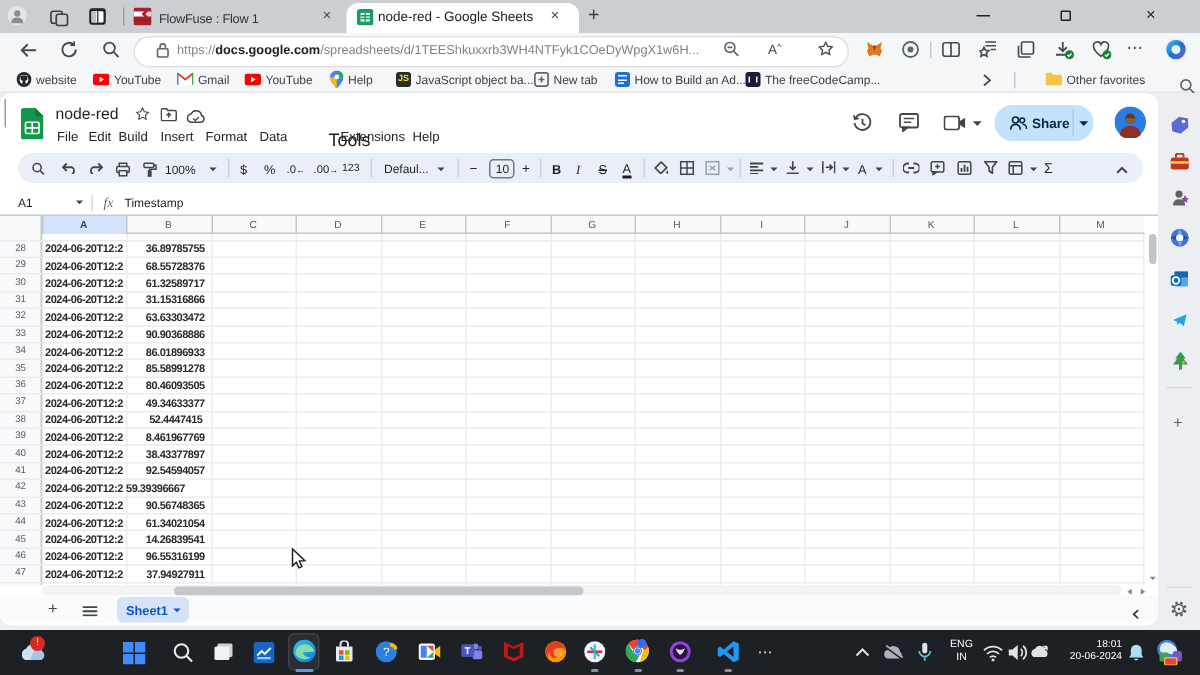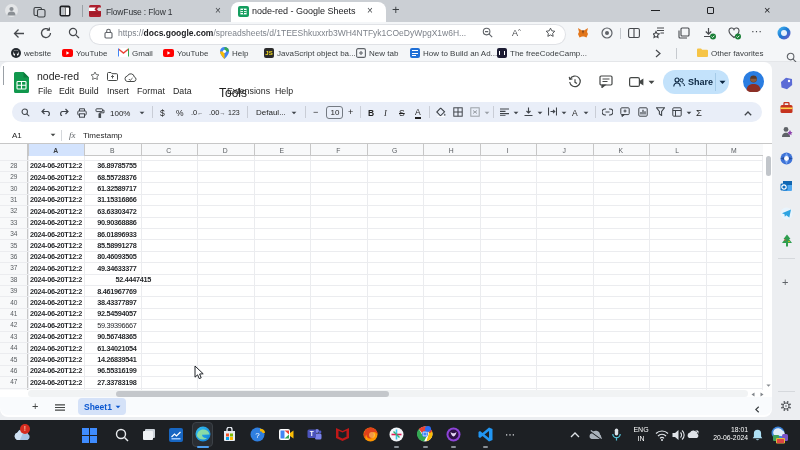--- a/index.html
+++ b/index.html
@@ -440,57 +440,57 @@
 <div class="abs" style="left:0;top:253.0px;width:27.5px;text-align:center;font-size:6.5px;color:#575b5f;">36</div>
 <div class="abs" style="left:30.0px;top:252.4px;width:53.5px;overflow:hidden;white-space:nowrap;font-size:7.3px;font-weight:700;letter-spacing:-0.3px;color:#27292c;">2024-06-20T12:2</div>
 <div class="abs" style="left:84.0px;top:252.4px;width:52.5px;text-align:right;font-size:7.3px;font-weight:700;letter-spacing:-0.3px;color:#27292c;">80.46093505</div>
 <div class="abs" style="left:0;top:273.6px;width:763.0px;height:1px;background:#ebecef;"></div>
 <div class="abs" style="left:0;top:264.4px;width:27.5px;text-align:center;font-size:6.5px;color:#575b5f;">37</div>
 <div class="abs" style="left:30.0px;top:263.8px;width:53.5px;overflow:hidden;white-space:nowrap;font-size:7.3px;font-weight:700;letter-spacing:-0.3px;color:#27292c;">2024-06-20T12:2</div>
 <div class="abs" style="left:84.0px;top:263.8px;width:52.5px;text-align:right;font-size:7.3px;font-weight:700;letter-spacing:-0.3px;color:#27292c;">49.34633377</div>
 <div class="abs" style="left:0;top:285.0px;width:763.0px;height:1px;background:#ebecef;"></div>
 <div class="abs" style="left:0;top:275.8px;width:27.5px;text-align:center;font-size:6.5px;color:#575b5f;">38</div>
 <div class="abs" style="left:30.0px;top:275.2px;width:53.5px;overflow:hidden;white-space:nowrap;font-size:7.3px;font-weight:700;letter-spacing:-0.3px;color:#27292c;">2024-06-20T12:2</div>
-<div class="abs" style="left:84.0px;top:275.2px;width:67px;text-align:right;font-size:7.3px;font-weight:700;letter-spacing:-0.3px;color:#27292c;">52.4447415</div>
+<div class="abs" style="left:84.0px;top:275.2px;width:51px;text-align:right;font-size:7.3px;font-weight:700;letter-spacing:-0.3px;color:#27292c;">52.4447415</div>
 <div class="abs" style="left:0;top:296.4px;width:763.0px;height:1px;background:#ebecef;"></div>
 <div class="abs" style="left:0;top:287.2px;width:27.5px;text-align:center;font-size:6.5px;color:#575b5f;">39</div>
 <div class="abs" style="left:30.0px;top:286.6px;width:53.5px;overflow:hidden;white-space:nowrap;font-size:7.3px;font-weight:700;letter-spacing:-0.3px;color:#27292c;">2024-06-20T12:2</div>
 <div class="abs" style="left:84.0px;top:286.6px;width:52.5px;text-align:right;font-size:7.3px;font-weight:700;letter-spacing:-0.3px;color:#27292c;">8.461967769</div>
 <div class="abs" style="left:0;top:307.8px;width:763.0px;height:1px;background:#ebecef;"></div>
 <div class="abs" style="left:0;top:298.6px;width:27.5px;text-align:center;font-size:6.5px;color:#575b5f;">40</div>
 <div class="abs" style="left:30.0px;top:298.0px;width:53.5px;overflow:hidden;white-space:nowrap;font-size:7.3px;font-weight:700;letter-spacing:-0.3px;color:#27292c;">2024-06-20T12:2</div>
 <div class="abs" style="left:84.0px;top:298.0px;width:52.5px;text-align:right;font-size:7.3px;font-weight:700;letter-spacing:-0.3px;color:#27292c;">38.43377897</div>
 <div class="abs" style="left:0;top:319.2px;width:763.0px;height:1px;background:#ebecef;"></div>
 <div class="abs" style="left:0;top:310.0px;width:27.5px;text-align:center;font-size:6.5px;color:#575b5f;">41</div>
 <div class="abs" style="left:30.0px;top:309.4px;width:53.5px;overflow:hidden;white-space:nowrap;font-size:7.3px;font-weight:700;letter-spacing:-0.3px;color:#27292c;">2024-06-20T12:2</div>
 <div class="abs" style="left:84.0px;top:309.4px;width:52.5px;text-align:right;font-size:7.3px;font-weight:700;letter-spacing:-0.3px;color:#27292c;">92.54594057</div>
 <div class="abs" style="left:0;top:330.6px;width:763.0px;height:1px;background:#ebecef;"></div>
 <div class="abs" style="left:0;top:321.4px;width:27.5px;text-align:center;font-size:6.5px;color:#575b5f;">42</div>
 <div class="abs" style="left:30.0px;top:320.8px;width:53.5px;overflow:hidden;white-space:nowrap;font-size:7.3px;font-weight:700;letter-spacing:-0.3px;color:#27292c;">2024-06-20T12:2</div>
-<div class="abs" style="left:84.0px;top:320.8px;width:52.5px;text-align:right;font-size:7.3px;font-weight:400;letter-spacing:-0.3px;color:#27292c;">59.39396667</div>
+<div class="abs" style="left:84.0px;top:320.8px;width:52.5px;font-size:7.3px;font-weight:700;letter-spacing:-0.3px;color:#27292c;">59.39396667</div>
 <div class="abs" style="left:0;top:342.0px;width:763.0px;height:1px;background:#ebecef;"></div>
 <div class="abs" style="left:0;top:332.8px;width:27.5px;text-align:center;font-size:6.5px;color:#575b5f;">43</div>
 <div class="abs" style="left:30.0px;top:332.2px;width:53.5px;overflow:hidden;white-space:nowrap;font-size:7.3px;font-weight:700;letter-spacing:-0.3px;color:#27292c;">2024-06-20T12:2</div>
 <div class="abs" style="left:84.0px;top:332.2px;width:52.5px;text-align:right;font-size:7.3px;font-weight:700;letter-spacing:-0.3px;color:#27292c;">90.56748365</div>
 <div class="abs" style="left:0;top:353.4px;width:763.0px;height:1px;background:#ebecef;"></div>
 <div class="abs" style="left:0;top:344.2px;width:27.5px;text-align:center;font-size:6.5px;color:#575b5f;">44</div>
 <div class="abs" style="left:30.0px;top:343.6px;width:53.5px;overflow:hidden;white-space:nowrap;font-size:7.3px;font-weight:700;letter-spacing:-0.3px;color:#27292c;">2024-06-20T12:2</div>
 <div class="abs" style="left:84.0px;top:343.6px;width:52.5px;text-align:right;font-size:7.3px;font-weight:700;letter-spacing:-0.3px;color:#27292c;">61.34021054</div>
 <div class="abs" style="left:0;top:364.8px;width:763.0px;height:1px;background:#ebecef;"></div>
 <div class="abs" style="left:0;top:355.6px;width:27.5px;text-align:center;font-size:6.5px;color:#575b5f;">45</div>
 <div class="abs" style="left:30.0px;top:355.0px;width:53.5px;overflow:hidden;white-space:nowrap;font-size:7.3px;font-weight:700;letter-spacing:-0.3px;color:#27292c;">2024-06-20T12:2</div>
 <div class="abs" style="left:84.0px;top:355.0px;width:52.5px;text-align:right;font-size:7.3px;font-weight:700;letter-spacing:-0.3px;color:#27292c;">14.26839541</div>
 <div class="abs" style="left:0;top:376.2px;width:763.0px;height:1px;background:#ebecef;"></div>
 <div class="abs" style="left:0;top:367.0px;width:27.5px;text-align:center;font-size:6.5px;color:#575b5f;">46</div>
 <div class="abs" style="left:30.0px;top:366.4px;width:53.5px;overflow:hidden;white-space:nowrap;font-size:7.3px;font-weight:700;letter-spacing:-0.3px;color:#27292c;">2024-06-20T12:2</div>
 <div class="abs" style="left:84.0px;top:366.4px;width:52.5px;text-align:right;font-size:7.3px;font-weight:700;letter-spacing:-0.3px;color:#27292c;">96.55316199</div>
 <div class="abs" style="left:0;top:387.6px;width:763.0px;height:1px;background:#ebecef;"></div>
 <div class="abs" style="left:0;top:378.4px;width:27.5px;text-align:center;font-size:6.5px;color:#575b5f;">47</div>
 <div class="abs" style="left:30.0px;top:377.8px;width:53.5px;overflow:hidden;white-space:nowrap;font-size:7.3px;font-weight:700;letter-spacing:-0.3px;color:#27292c;">2024-06-20T12:2</div>
-<div class="abs" style="left:84.0px;top:377.8px;width:52.5px;text-align:right;font-size:7.3px;font-weight:700;letter-spacing:-0.3px;color:#27292c;">27.33783198</div>
+<div class="abs" style="left:84.0px;top:377.8px;width:52.5px;text-align:right;font-size:7.3px;font-weight:700;letter-spacing:-0.3px;color:#27292c;">37.94927911</div>
 <div class="abs" style="left:764px;top:156px;width:8px;height:234px;background:#fff;"></div>
 <div class="abs" style="left:765.5px;top:156px;width:5px;height:20px;background:#c1c5ca;border-radius:3px;"></div>
 <svg class="abs" style="left:765.5px;top:383.5px" width="5" height="3.5" viewBox="0 0 7 5">
     <path d="M0.5 0.8 L3.5 4 L6.5 0.8 Z" fill="#85898e"></path>
   </svg>
 <div class="abs" style="left:28px;top:390px;width:720px;height:7px;background:#f1f3f4;border-radius:4px;"></div>
 <div class="abs" style="left:116px;top:390.5px;width:273px;height:6px;background:#c4c7cb;border-radius:3px;"></div>
 <svg class="abs" style="left:751px;top:391.5px" width="4" height="5" viewBox="0 0 4 5">
     <path d="M3.5 0.5 L0.5 2.5 L3.5 4.5 Z" fill="#80858a"></path>
   </svg>

